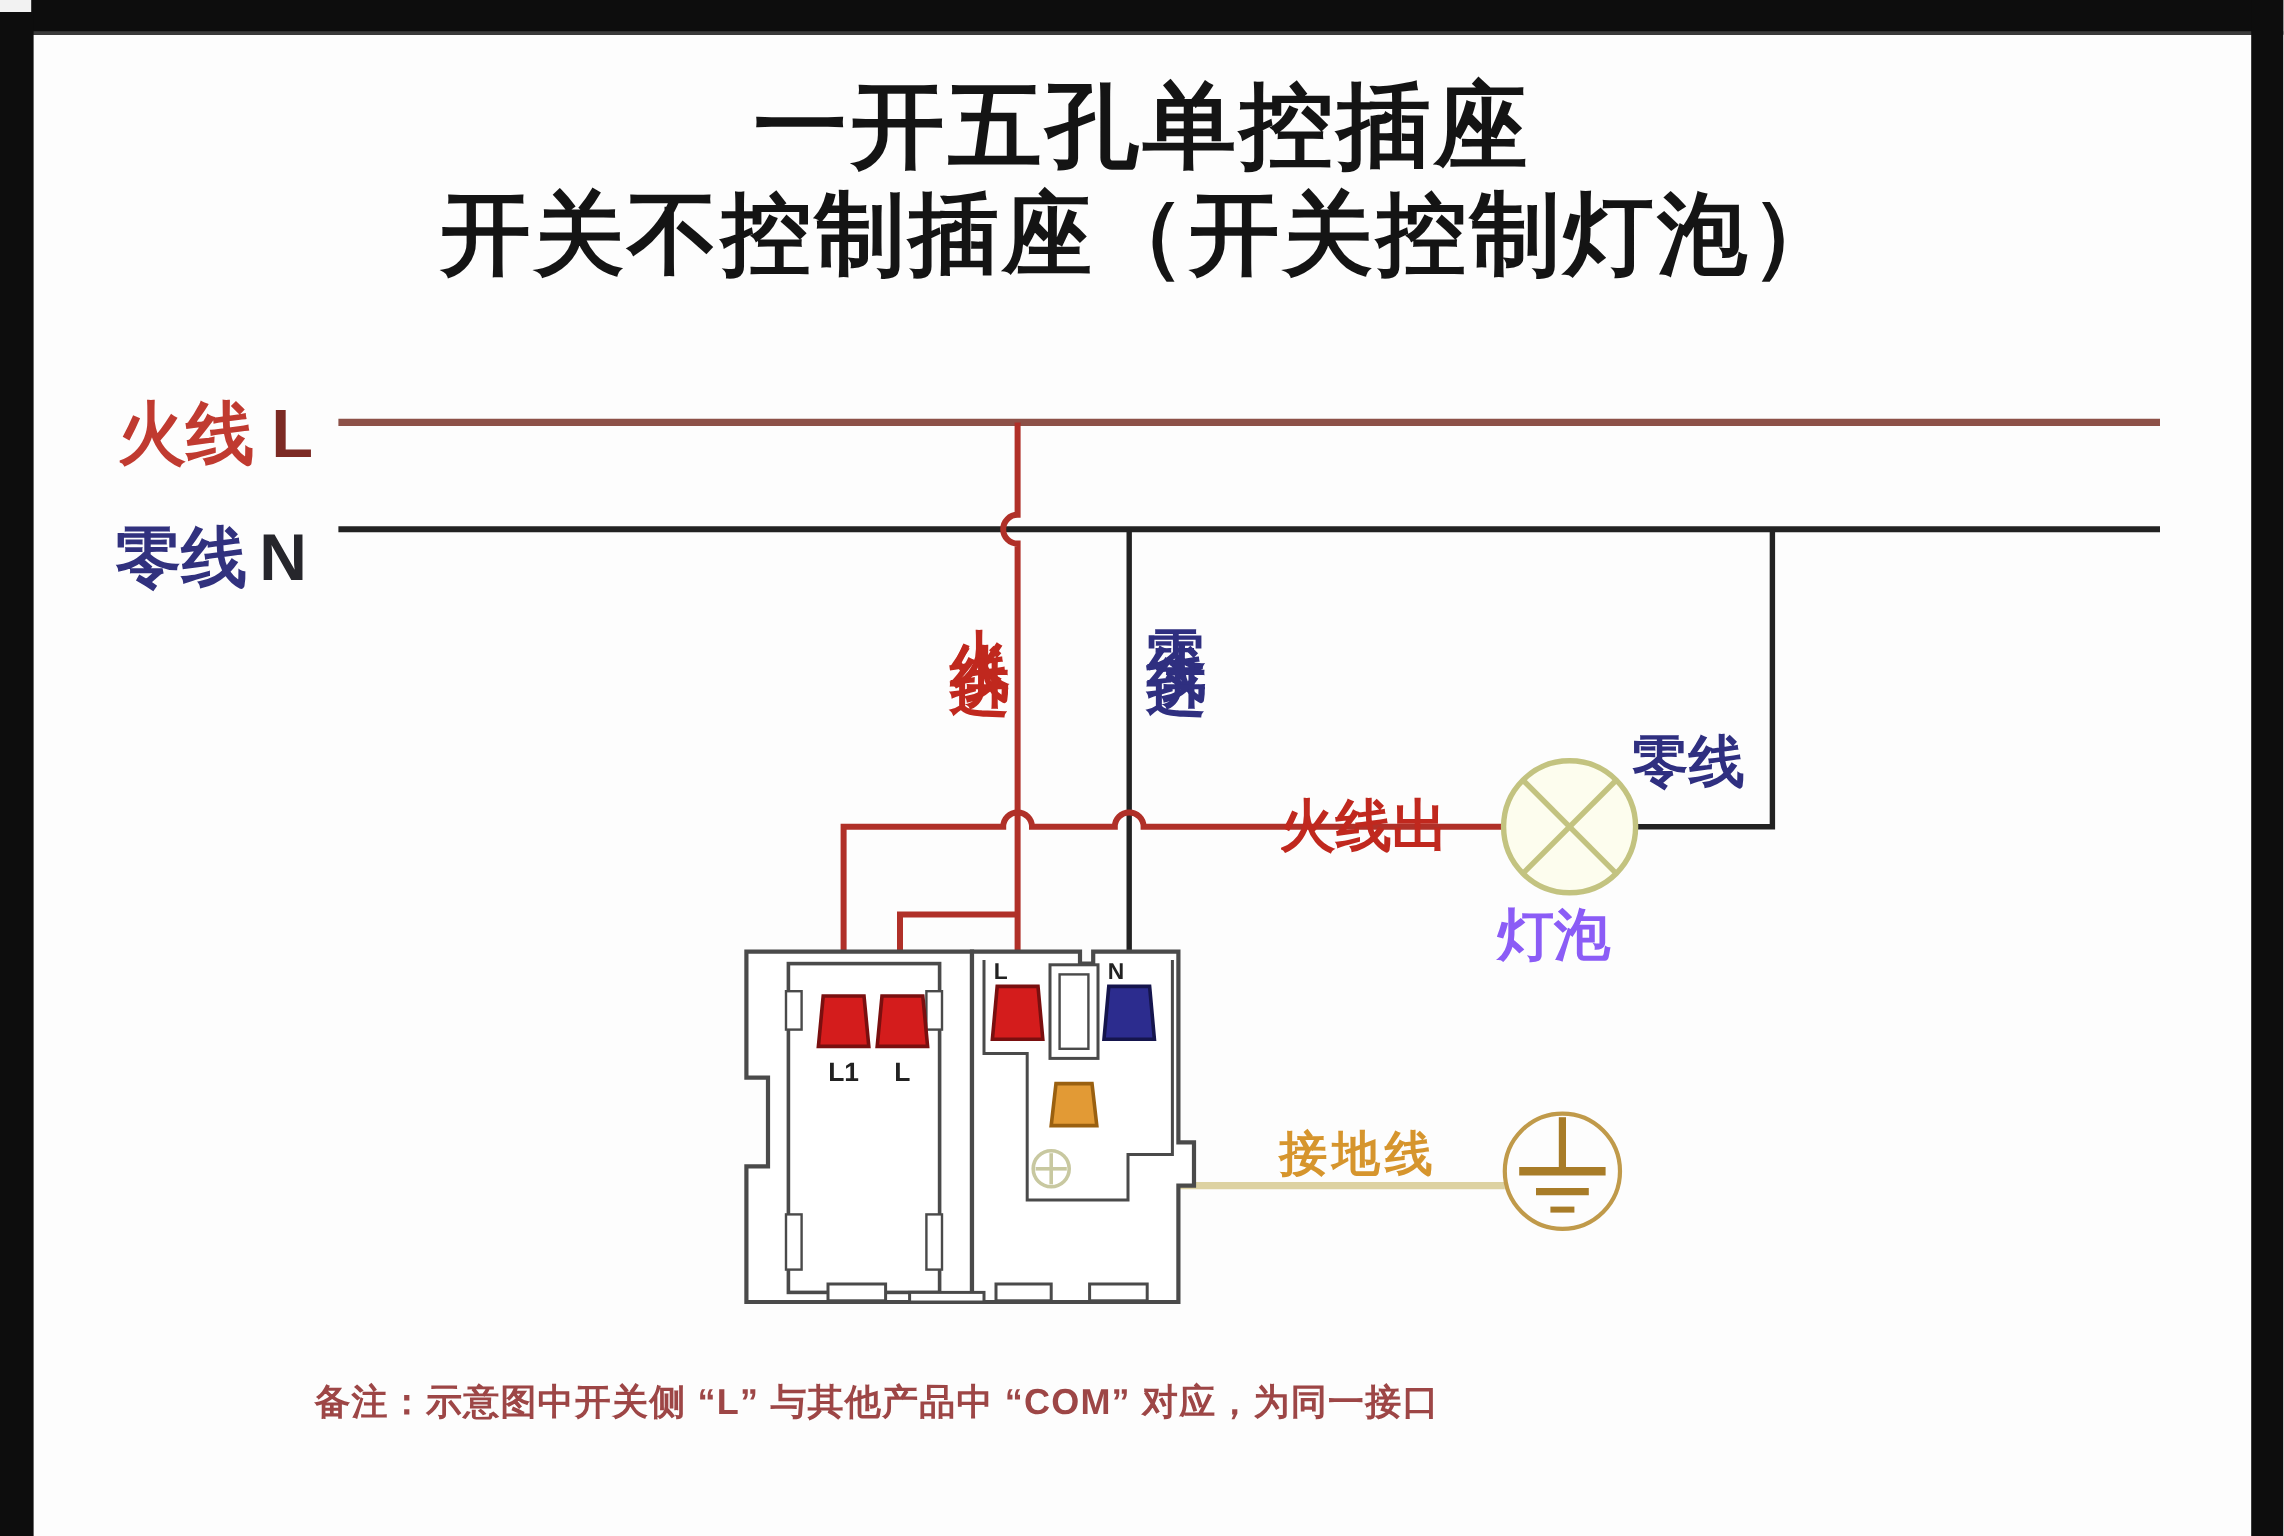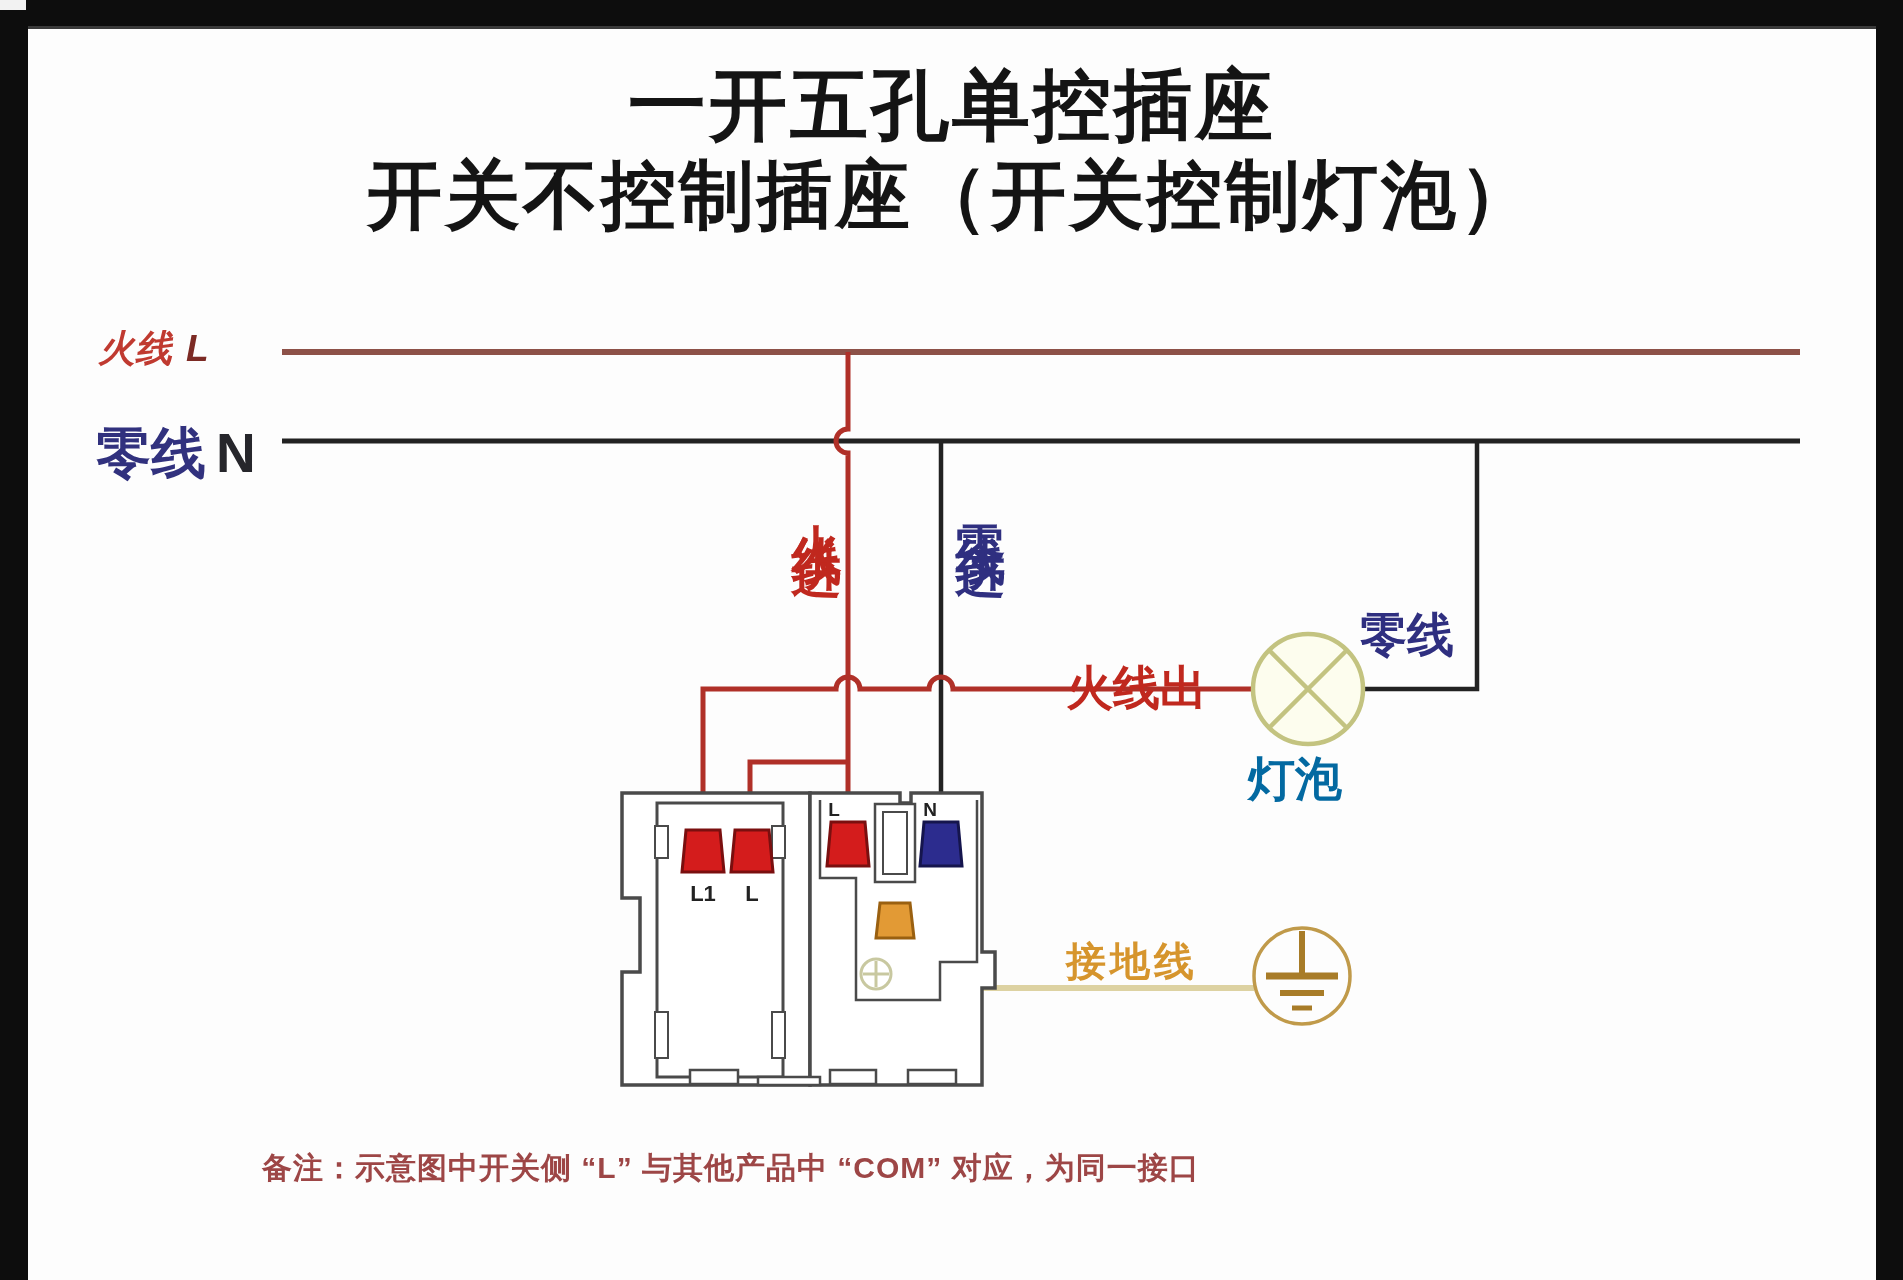--- a/index.html
+++ b/index.html
@@ -13,35 +13,35 @@
   .frame-right{left:1876px;top:0;width:27px;height:1280px;}
   .frame-notch{position:absolute;left:0;top:0;width:26px;height:10px;background:#f2f2f2;}
   .diagram-svg{position:absolute;left:0;top:0;}
 
   .title{position:absolute;left:30px;width:1844px;text-align:center;color:#141414;
          font-weight:900;letter-spacing:3px;white-space:nowrap;}
   .title1{top:54px;font-size:78px;}
   .title2{top:146px;font-size:75px;font-family:Liberation Serif, serif;}
 
   .hlabel{position:absolute;font-weight:bold;white-space:nowrap;}
-  .live-label{left:98px;top:324px;font-size:37px;font-style:italic;}
-  .neutral-label{left:96px;top:417px;font-size:55px;}
+  .live-label{left:98px;top:324px;font-size:57px;}
+  .neutral-label{left:96px;top:428px;font-size:55px;}
   .cn-red{color:#c03a30;}
   .letter-red{color:#7c2a24;margin-left:14px;}
   .cn-blue{color:#31317e;}
   .letter-dark{color:#26262b;margin-left:10px;}
 
   .vlabel{position:absolute;writing-mode:vertical-rl;text-orientation:upright;
           font-size:50px;font-weight:bold;letter-spacing:12px;line-height:1;}
   .live-in{left:792px;top:484px;color:#c0281e;}
   .neutral-in{left:956px;top:484px;color:#2f2f80;}
 
   .live-out{left:1066px;top:630px;font-size:47px;color:#c0281e;margin-top:27px;}
   .neutral-lamp{left:1360px;top:604px;font-size:47px;color:#2f2f80;}
-  .bulb-label{left:1248px;top:748px;font-size:47px;color:#0369a1;}
+  .bulb-label{left:1248px;top:748px;font-size:47px;color:#8b5cf6;}
   .ground-label{left:1066px;top:934px;font-size:40px;color:#d6952d;letter-spacing:4px;}
 
   .note{position:absolute;left:262px;top:1148px;font-size:30px;font-weight:bold;
         color:#9d4646;white-space:nowrap;letter-spacing:1px;}
 
   svg text{font-family:"Liberation Sans","DejaVu Sans",sans-serif;}
 </style>
 </head>
 <body>
 

